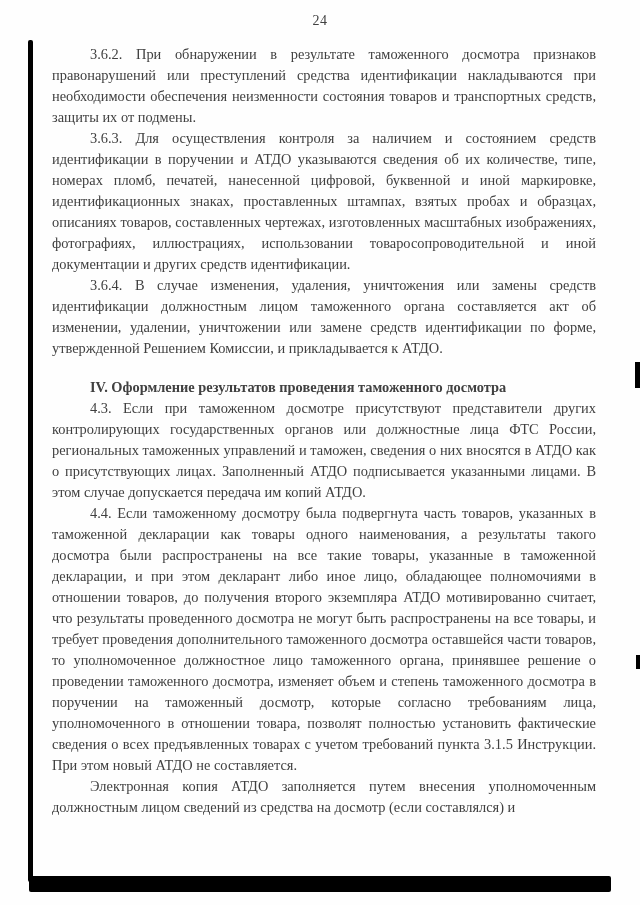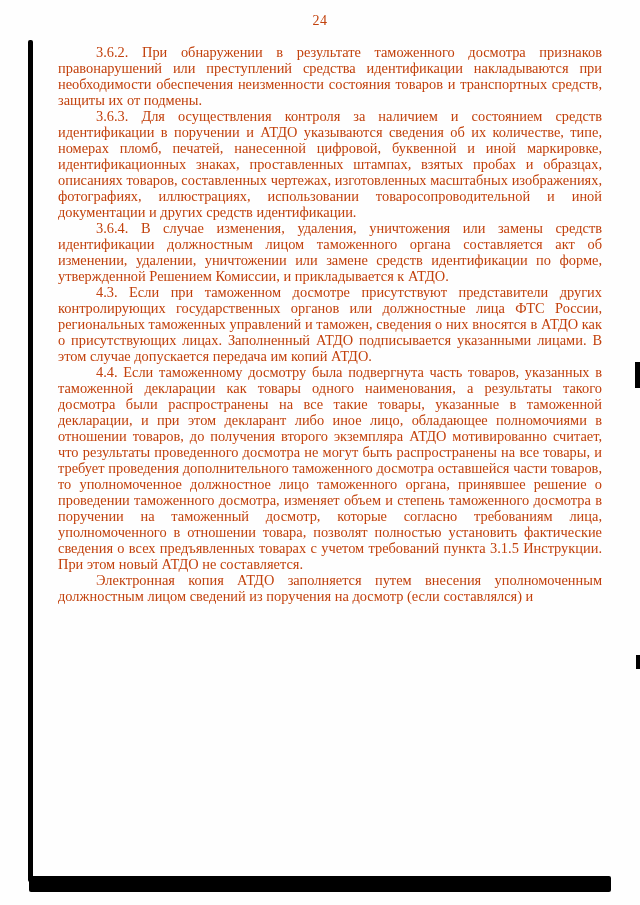--- a/index.html
+++ b/index.html
@@ -7,38 +7,38 @@
     padding: 0;
     background: #ffffff;
   }
   .page {
     position: relative;
     width: 640px;
     height: 905px;
     background: #fefefe;
     overflow: hidden;
     font-family: "Liberation Serif", serif;
-    color: #c2410c;
+    color: #404040;
   }
   .page-number {
     position: absolute;
     top: 13px;
     left: 0;
     width: 100%;
     text-align: center;
     font-size: 14px;
     letter-spacing: 0.5px;
   }
   .content {
     position: absolute;
-    left: 58px;
+    left: 52px;
     top: 44px;
     width: 544px;
     font-size: 14.4px;
-    line-height: 16px;
+    line-height: 21px;
     text-align: justify;
   }
   .content p {
     margin: 0;
     text-indent: 38px;
   }
   .content p.heading {
     font-weight: bold;
     margin-top: 18px;
   }
@@ -83,18 +83,19 @@
   <div class="artifact bottom-bar"></div>
   <div class="artifact right-mark-1"></div>
   <div class="artifact right-mark-2"></div>
 
   <div class="page-number">24</div>
 
   <div class="content">
     <p>3.6.2. При обнаружении в результате таможенного досмотра признаков правонарушений или преступлений средства идентификации накладываются при необходимости обеспечения неизменности состояния товаров и транспортных средств, защиты их от подмены.</p>
     <p>3.6.3. Для осуществления контроля за наличием и состоянием средств идентификации в поручении и АТДО указываются сведения об их количестве, типе, номерах пломб, печатей, нанесенной цифровой, буквенной и иной маркировке, идентификационных знаках, проставленных штампах, взятых пробах и образцах, описаниях товаров, составленных чертежах, изготовленных масштабных изображениях, фотографиях, иллюстрациях, использовании товаросопроводительной и иной документации и других средств идентификации.</p>
     <p>3.6.4. В случае изменения, удаления, уничтожения или замены средств идентификации должностным лицом таможенного органа составляется акт об изменении, удалении, уничтожении или замене средств идентификации по форме, утвержденной Решением Комиссии, и прикладывается к АТДО.</p>
+    <p class="heading">IV. Оформление результатов проведения таможенного досмотра</p>
     <p>4.3. Если при таможенном досмотре присутствуют представители других контролирующих государственных органов или должностные лица ФТС России, региональных таможенных управлений и таможен, сведения о них вносятся в АТДО как о присутствующих лицах. Заполненный АТДО подписывается указанными лицами. В этом случае допускается передача им копий АТДО.</p>
     <p>4.4. Если таможенному досмотру была подвергнута часть товаров, указанных в таможенной декларации как товары одного наименования, а результаты такого досмотра были распространены на все такие товары, указанные в таможенной декларации, и при этом декларант либо иное лицо, обладающее полномочиями в отношении товаров, до получения второго экземпляра АТДО мотивированно считает, что результаты проведенного досмотра не могут быть распространены на все товары, и требует проведения дополнительного таможенного досмотра оставшейся части товаров, то уполномоченное должностное лицо таможенного органа, принявшее решение о проведении таможенного досмотра, изменяет объем и степень таможенного досмотра в поручении на таможенный досмотр, которые согласно требованиям лица, уполномоченного в отношении товара, позволят полностью установить фактические сведения о всех предъявленных товарах с учетом требований пункта 3.1.5 Инструкции. При этом новый АТДО не составляется.</p>
-    <p>Электронная копия АТДО заполняется путем внесения уполномоченным должностным лицом сведений из поручения на досмотр (если составлялся) и</p>
+    <p>Электронная копия АТДО заполняется путем внесения уполномоченным должностным лицом сведений из средства на досмотр (если составлялся) и</p>
   </div>
 
 </div>
 
 </body></html>

